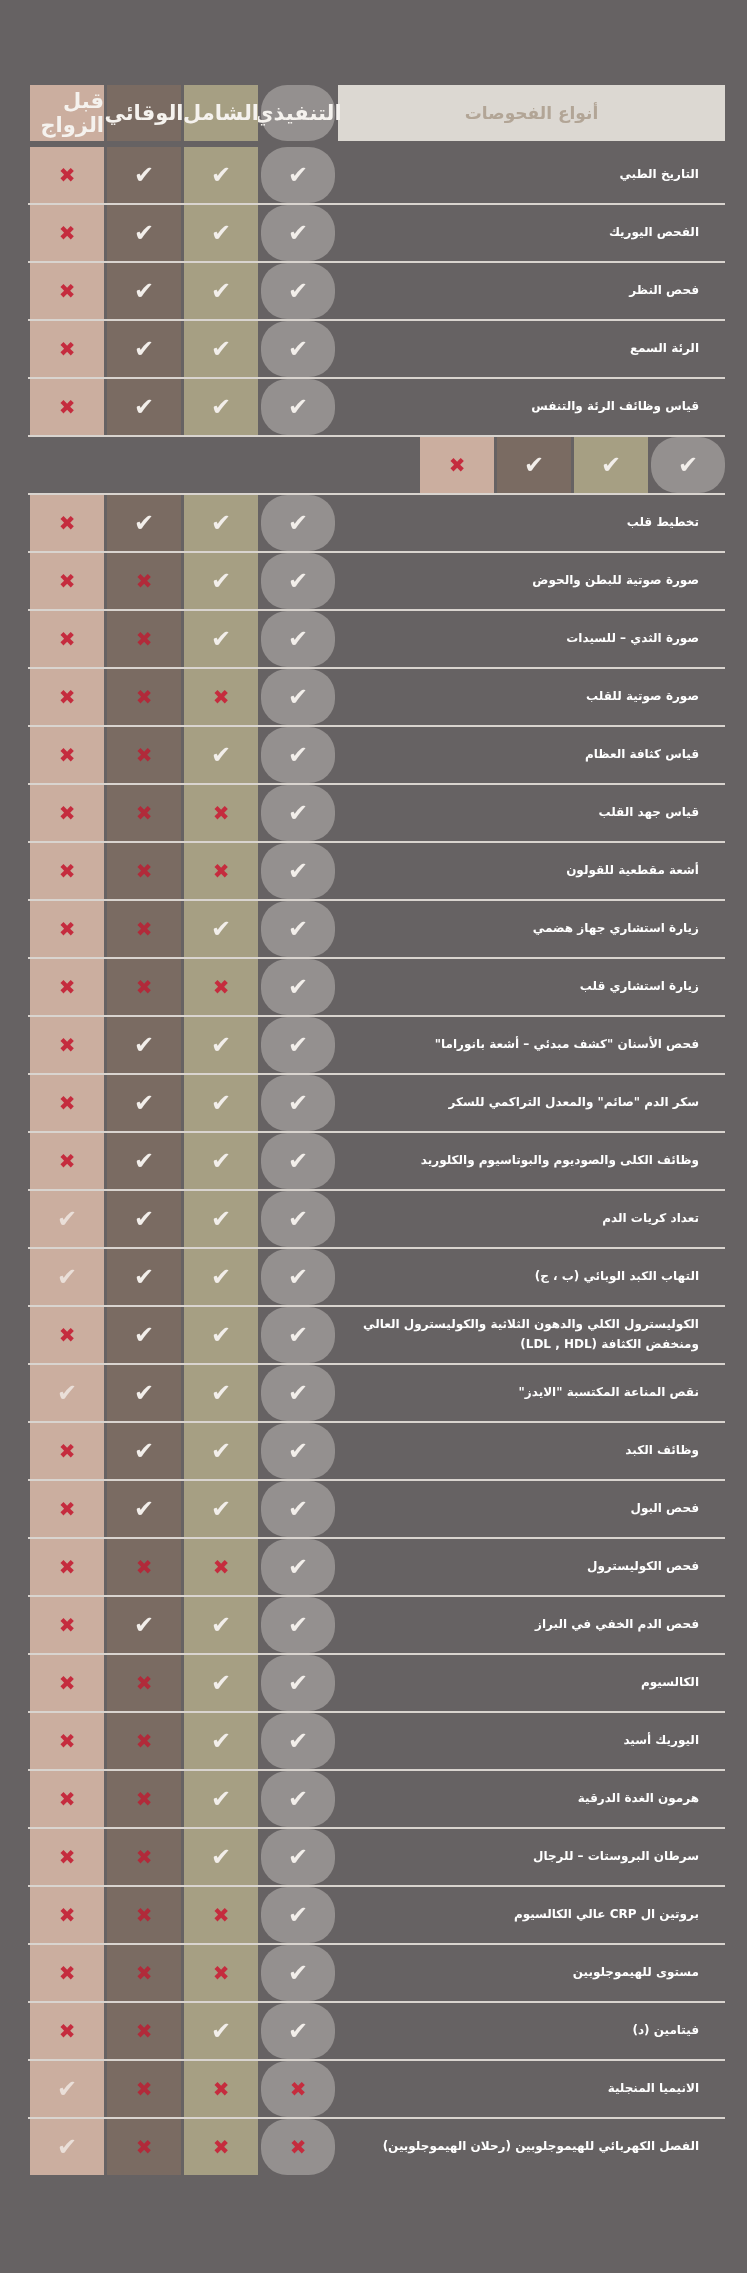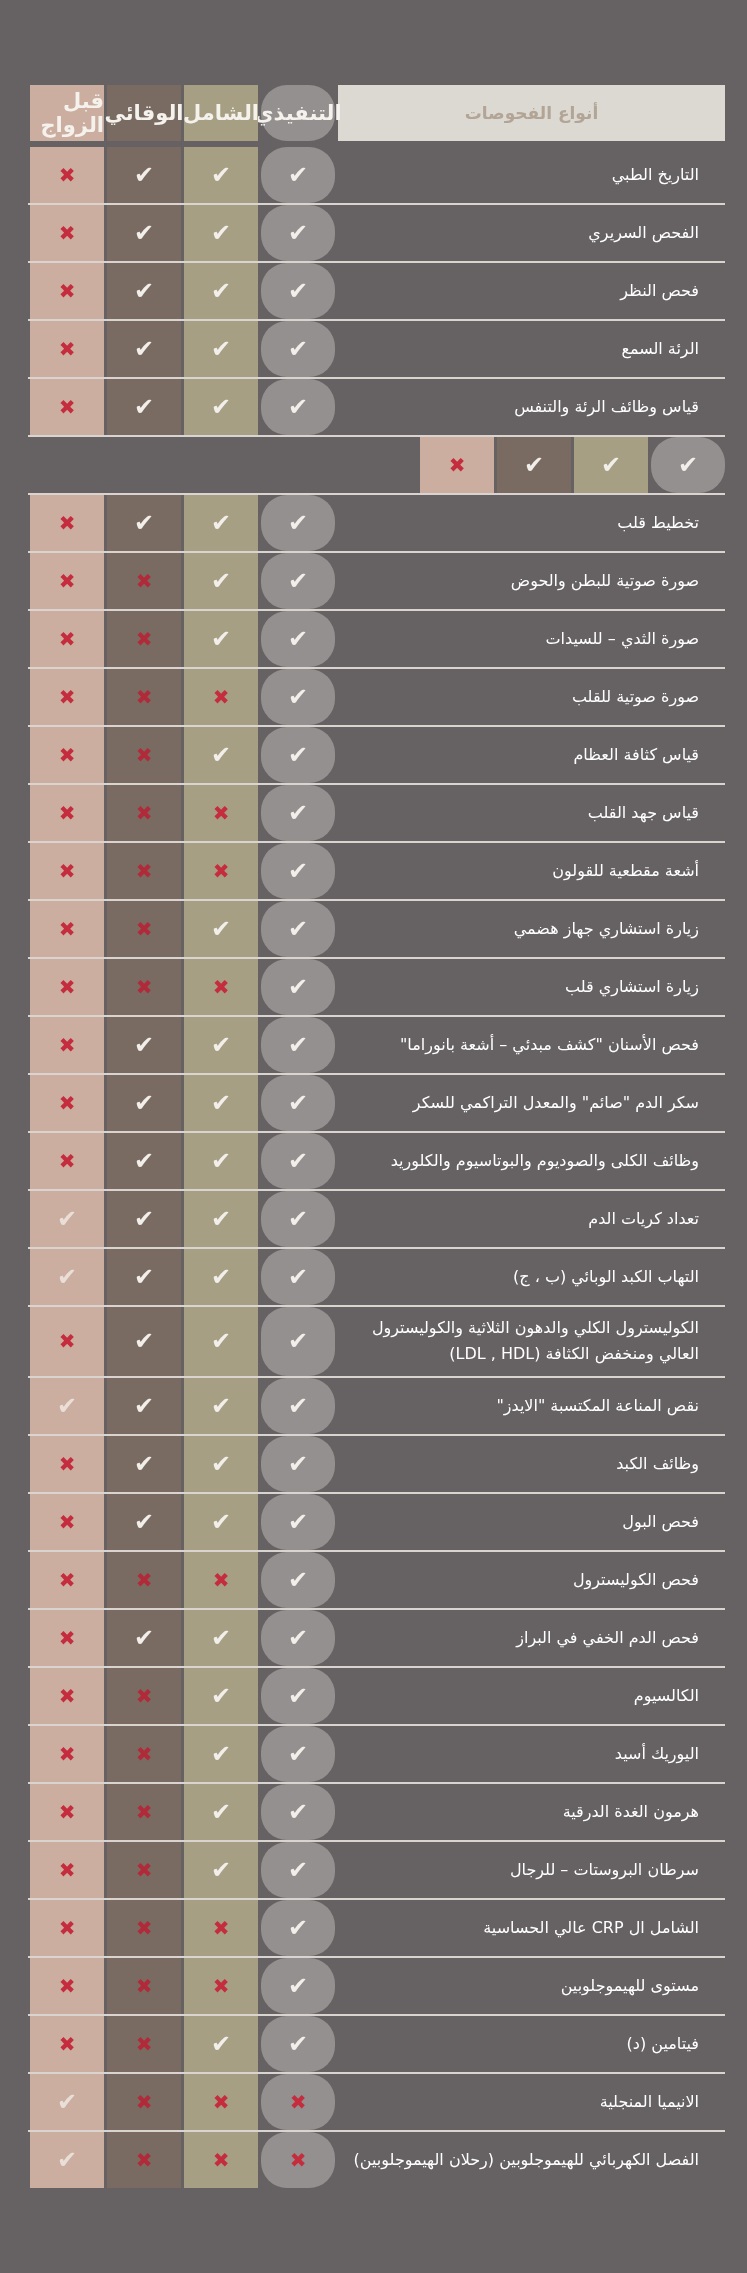--- a/index.html
+++ b/index.html
@@ -26,22 +26,22 @@
     margin-bottom:6px;
   }
   .cell{box-sizing:border-box;}
   .name-cell{
     width:387px;
     display:flex;
     align-items:center;
     justify-content:flex-start; 
     padding:8px 26px 8px 8px;
     color:#ffffff;
-    font-weight:normal;
-    font-size:16px;
+    font-weight:bold;
+    font-size:12px;
     line-height:1.65;
     text-align:right;
   }
   .hdr-name{
     background:#dcd8d2;
     color:#b2a596;
     font-weight:bold;
     font-size:17px;
     justify-content:center;
     text-align:center;
@@ -110,21 +110,21 @@
           <span class="mark check">✔</span>
         </div>
     <div class="cell mark-cell col-preventive">
           <span class="mark check">✔</span>
         </div>
     <div class="cell mark-cell col-premarital">
           <span class="mark cross">✖</span>
         </div>
   </div>
       <div class="row">
-    <div class="cell name-cell">الفحص السريري</div>
+    <div class="cell name-cell">الفحص اليوريك</div>
     <div class="cell mark-cell col-executive">
           <span class="mark check">✔</span>
         </div>
     <div class="cell mark-cell col-comprehensive">
           <span class="mark check">✔</span>
         </div>
     <div class="cell mark-cell col-preventive">
           <span class="mark check">✔</span>
         </div>
     <div class="cell mark-cell col-premarital">
@@ -544,21 +544,21 @@
           <span class="mark check">✔</span>
         </div>
     <div class="cell mark-cell col-preventive">
           <span class="mark cross">✖</span>
         </div>
     <div class="cell mark-cell col-premarital">
           <span class="mark cross">✖</span>
         </div>
   </div>
       <div class="row">
-    <div class="cell name-cell">الشامل ال CRP عالي الحساسية</div>
+    <div class="cell name-cell">بروتين ال CRP عالي الكالسيوم</div>
     <div class="cell mark-cell col-executive">
           <span class="mark check">✔</span>
         </div>
     <div class="cell mark-cell col-comprehensive">
           <span class="mark cross">✖</span>
         </div>
     <div class="cell mark-cell col-preventive">
           <span class="mark cross">✖</span>
         </div>
     <div class="cell mark-cell col-premarital">

